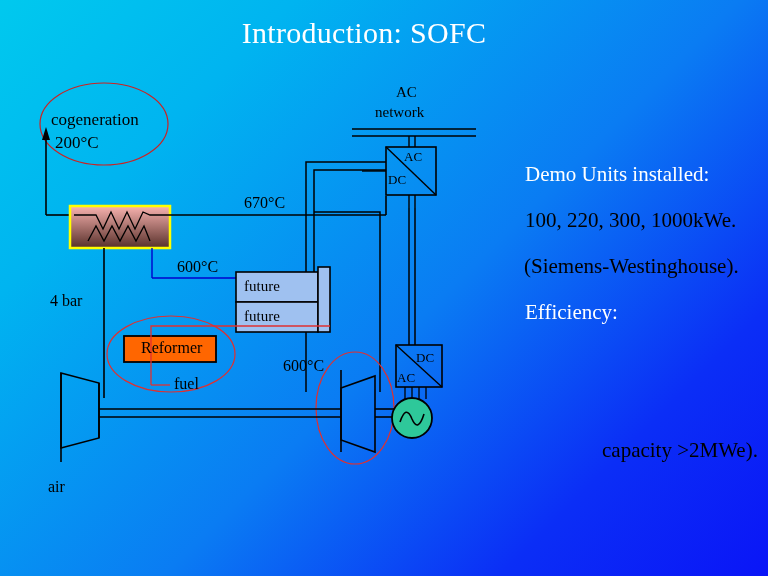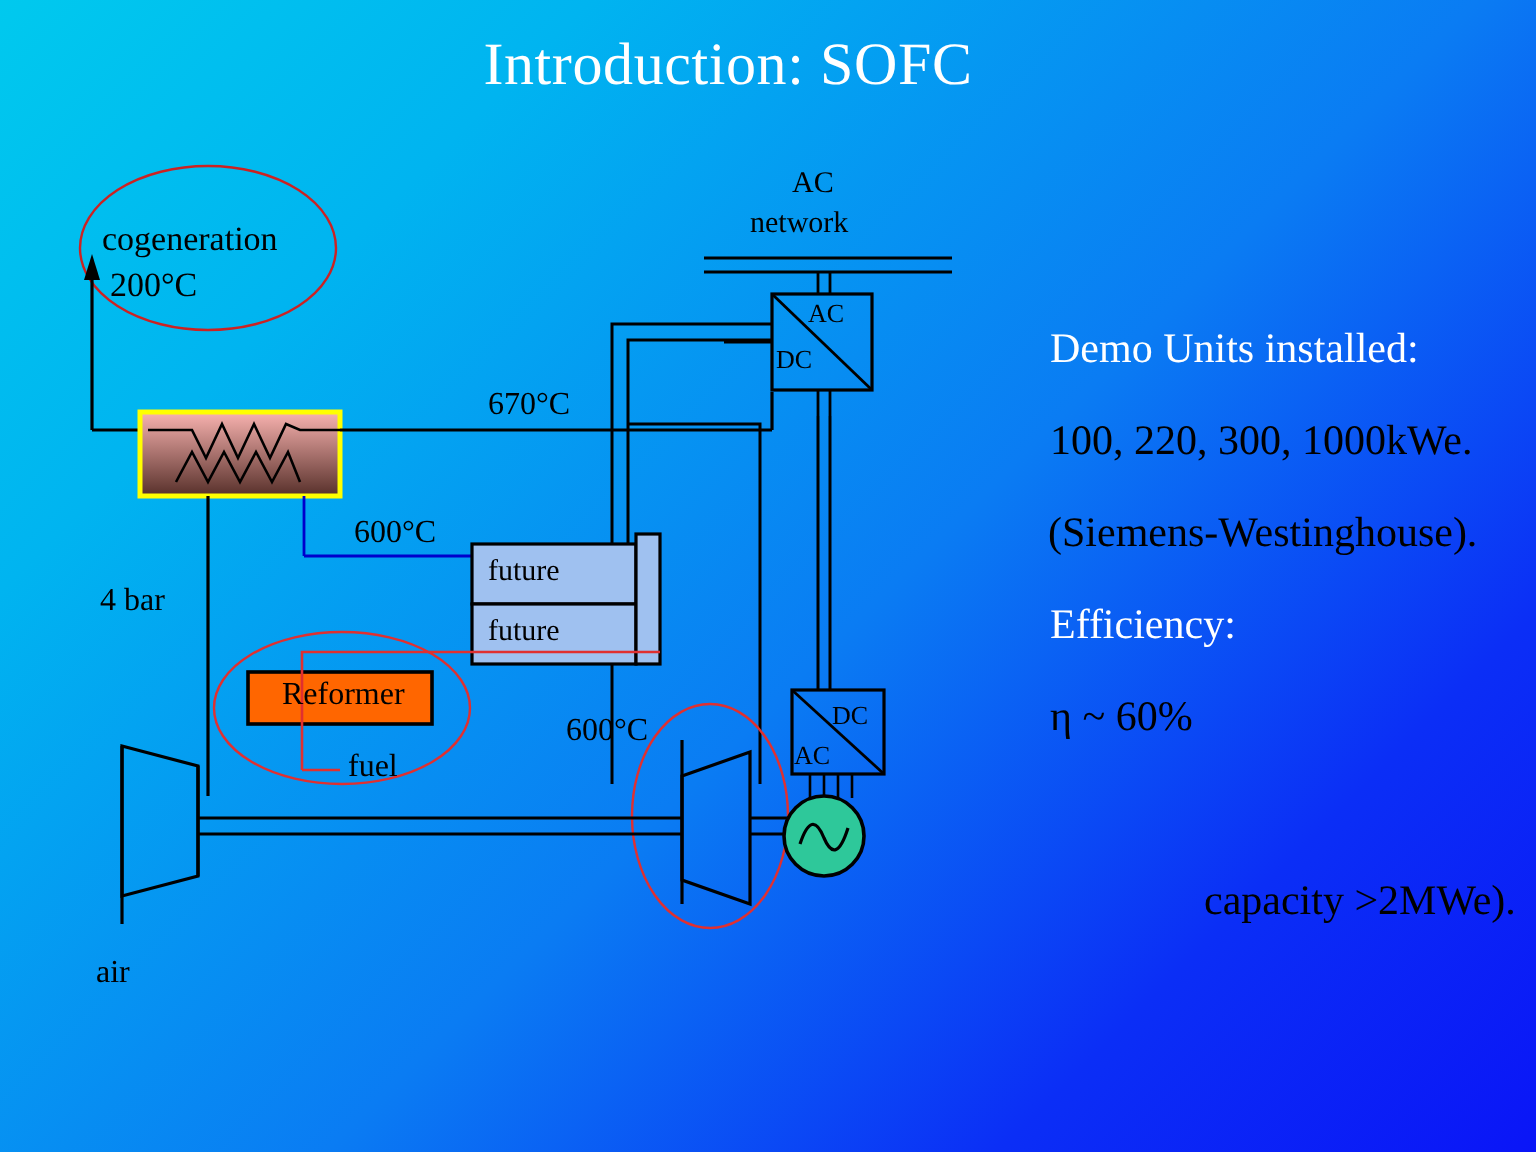--- a/index.html
+++ b/index.html
@@ -159,21 +159,20 @@
     <circle cx="412" cy="418" r="20" fill="#2ec89a" stroke="#000" stroke-width="1.8"></circle>
     <path d="M 400 422 Q 406 404 412 419 Q 418 433 424 414" fill="none" stroke="#000" stroke-width="1.6"></path>
   </svg>
 
   <div class="slide-title">Introduction: SOFC</div>
 
   <div class="bullet white" style="left:497px; top:162px;">Demo Units installed:</div>
   <div class="bullet black" style="left:497px; top:208px;">100, 220, 300, 1000kWe.</div>
   <div class="bullet black" style="left:496px; top:254px;">(Siemens-Westinghouse).</div>
   <div class="bullet white" style="left:497px; top:300px;">Efficiency:</div>
-  <div class="bullet black" style="left:497px; top:346px;">η ~ 60%</div>
   <div class="bullet black" style="left:574px; top:438px;">capacity &gt;2MWe).</div>
 
   <div class="dlabel" style="left:51px; top:110px; font-size:17px;">cogeneration</div>
   <div class="dlabel" style="left:55px; top:133px; font-size:17px;">200°C</div>
 
   <div class="dlabel" style="left:396px; top:84px; font-size:15px;">AC</div>
   <div class="dlabel" style="left:375px; top:104px; font-size:15px;">network</div>
 
   <div class="conv-label" style="left:404px; top:149px;">AC</div>
   <div class="conv-label" style="left:388px; top:172px;">DC</div>

